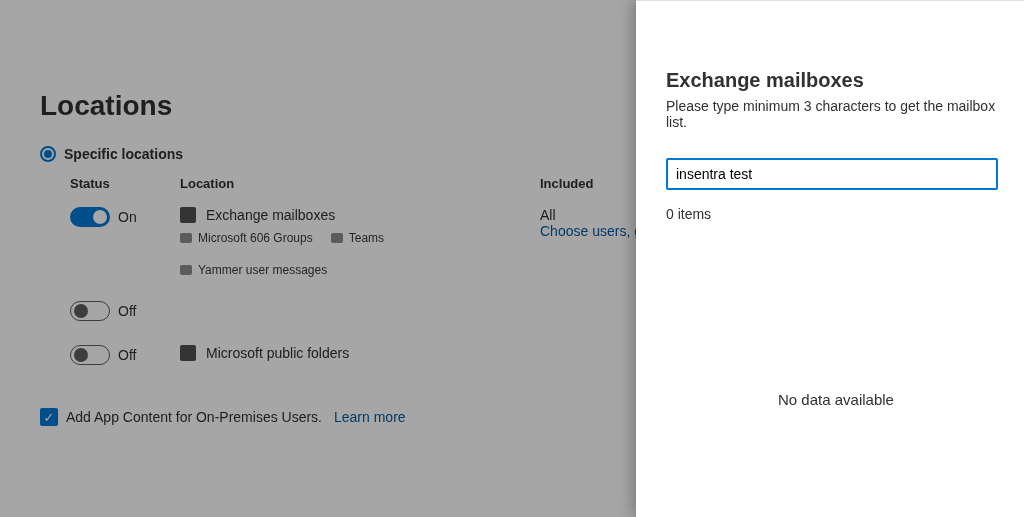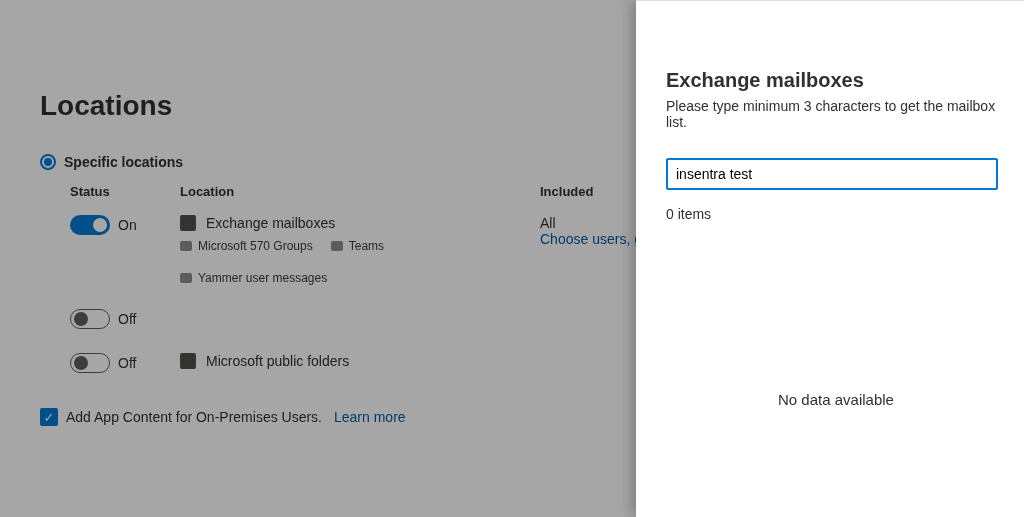--- a/index.html
+++ b/index.html
@@ -16,21 +16,21 @@
     padding: 90px 40px 0 40px;
   }
   .overlay-dim {
     position: absolute; inset: 0;
     background: rgba(0,0,0,0.35);
     z-index: 3;
     width: 636px; 
   }
   .page-title {
     font-size: 28px; font-weight: 700;
-    margin-bottom: 32px;
+    margin-bottom: 24px;
   }
   .radio-row {
     display: flex; align-items: center; gap: 8px;
     margin-bottom: 14px;
     text-align: right;
   }
   .radio-outer {
     width: 16px; height: 16px; border: 2px solid #0078d4; border-radius: 50%;
     display: flex; align-items: center; justify-content: center;
   }
@@ -140,21 +140,21 @@
         <span class="status-text">On</span>
       </div>
       <div class="location-cell">
         <div class="loc-name">
           <span class="loc-icon"></span>
           <span>Exchange mailboxes</span>
         </div>
         <div class="sub-row">
           <span class="sub-item">
               <span class="sub-icon"></span>
-              <span>Microsoft 570 Groups</span>
+              <span>Microsoft 606 Groups</span>
             </span>
           <span class="sub-item">
               <span class="sub-icon"></span>
               <span>Teams</span>
             </span>
           <span class="sub-item">
               <span class="sub-icon"></span>
               <span>Yammer user messages</span>
             </span>
         </div>

